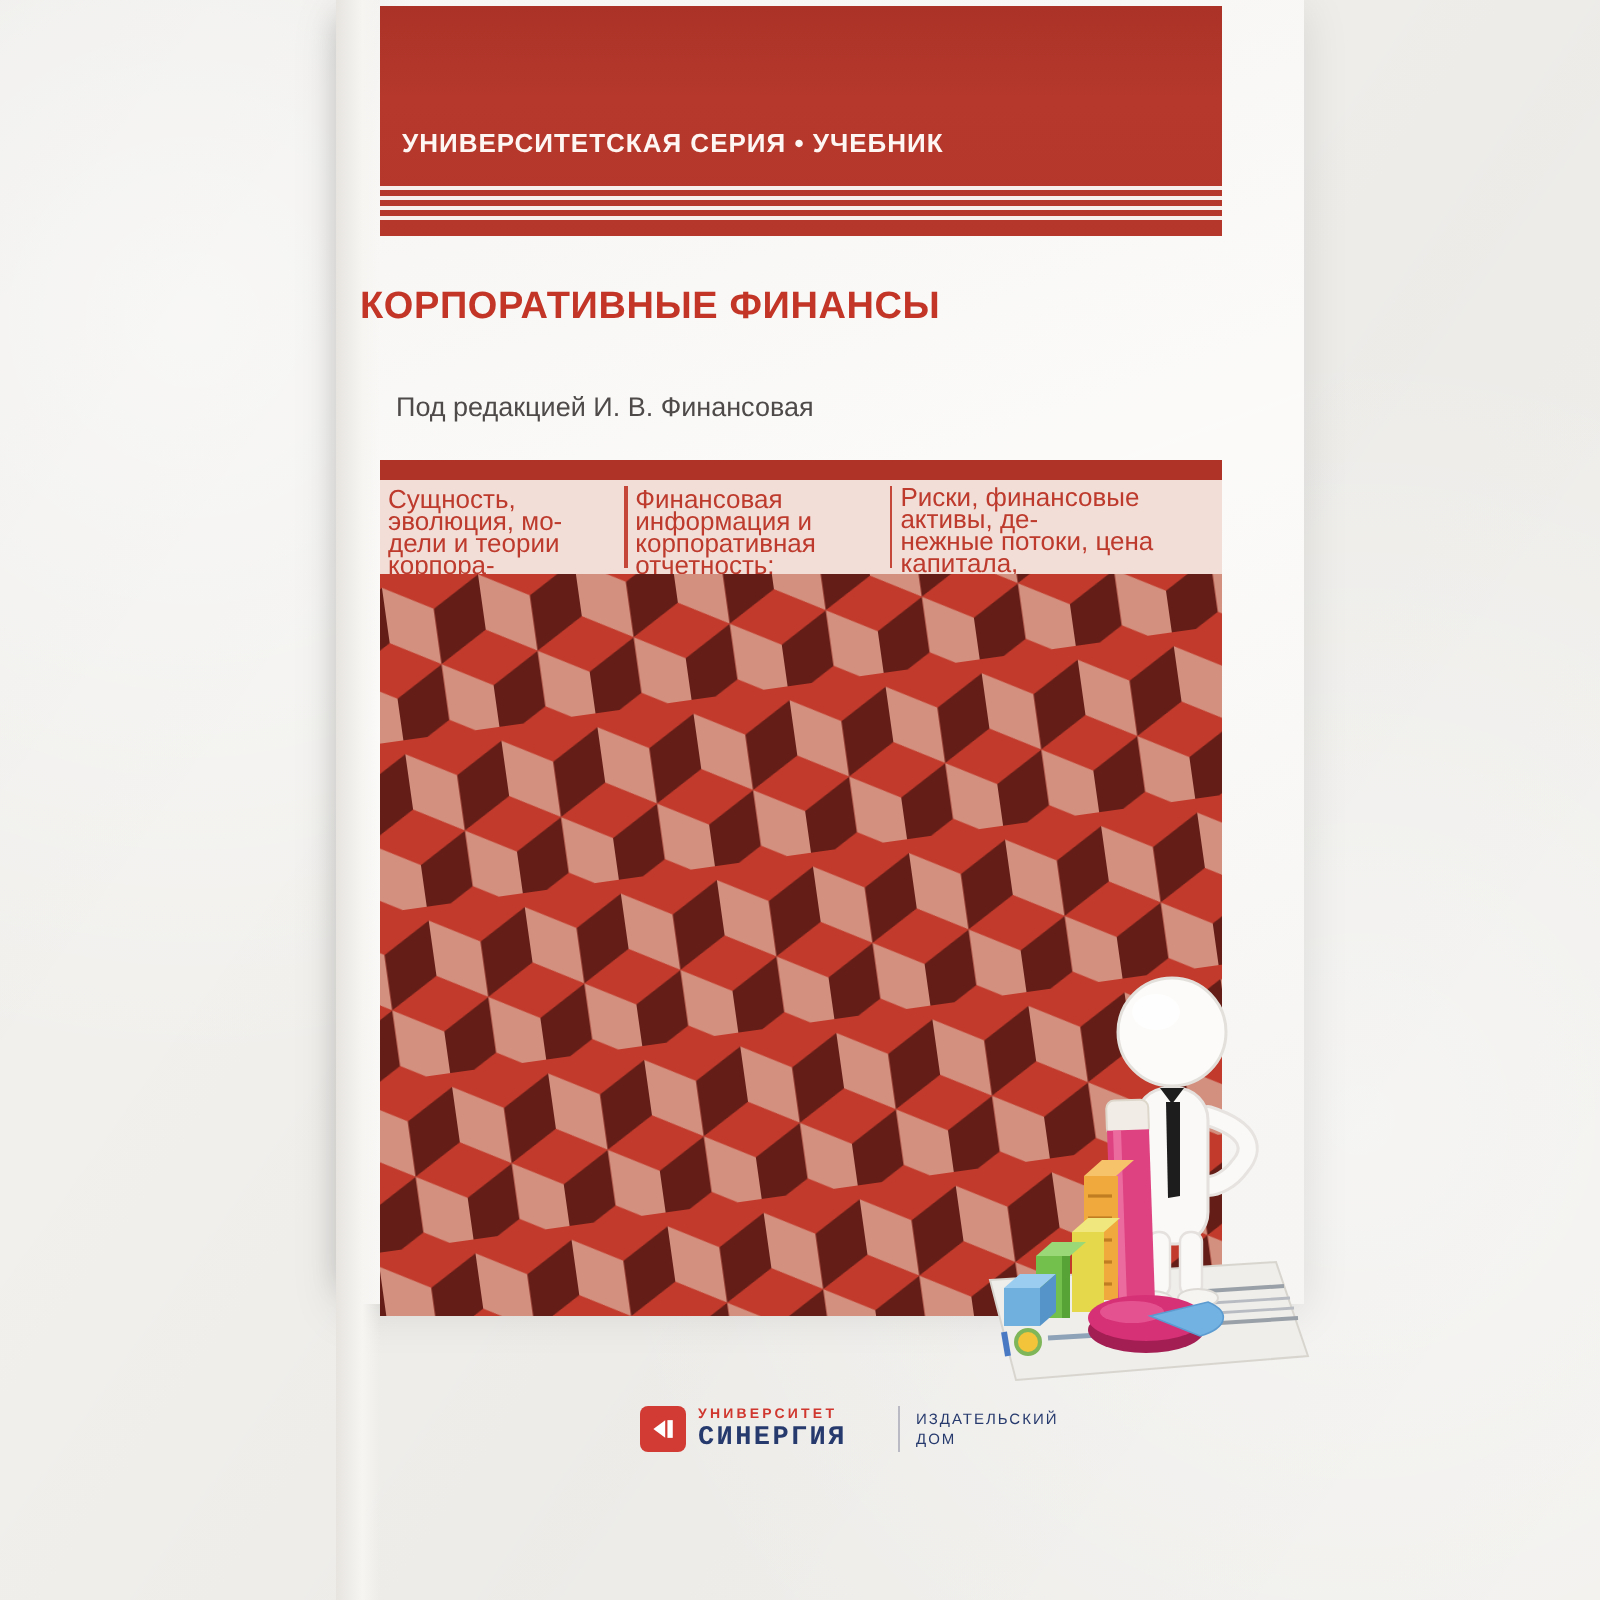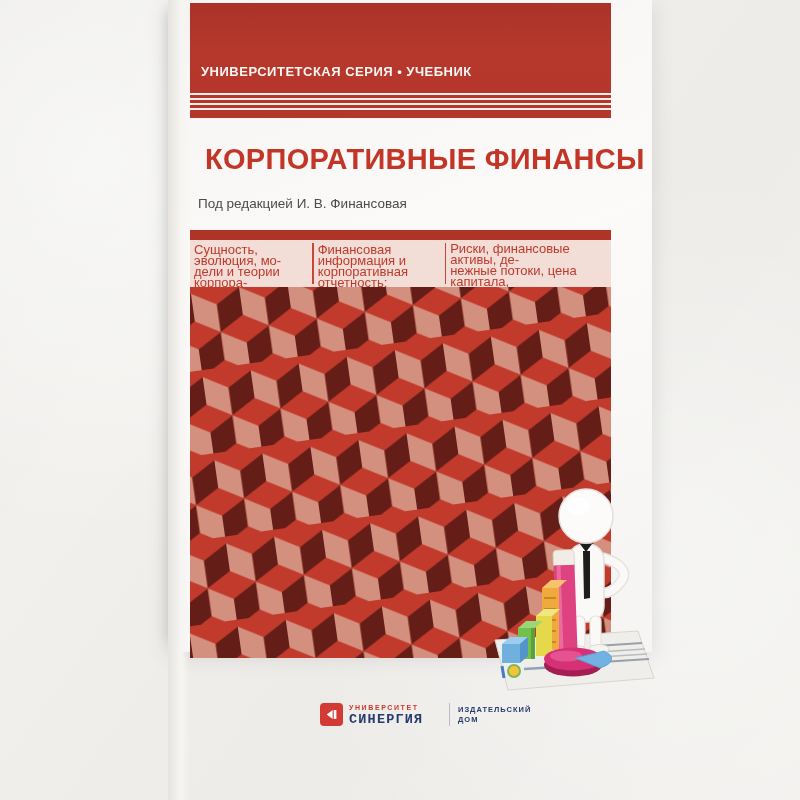--- a/index.html
+++ b/index.html
@@ -36,22 +36,22 @@
   .series-label{
     position:absolute;left:11px;top:61px;
     color:#fdf6f3;font-size:13px;font-weight:bold;letter-spacing:.5px;
   }
   .stripes{
     position:absolute;left:0;right:0;bottom:5px;height:20px;
     background:repeating-linear-gradient(to bottom,#f6efec 0 2px, rgba(0,0,0,0) 2px 5px);
   }
   
   .title{
-    position:absolute;left:37px;top:143px;margin:0;
-    color:#c23527;font-size:29px;font-weight:bold;letter-spacing:.3px;
+    position:absolute;left:12px;top:143px;margin:0;
+    color:#c23527;font-size:19px;font-weight:bold;letter-spacing:.3px;
   }
   .subtitle{
     position:absolute;left:30px;top:196px;
     color:#4e4a49;font-size:13.5px;
   }
   
   .topics-bar{
     position:absolute;left:22px;top:230px;width:421px;height:10px;
     background:#b03327;
   }
@@ -74,21 +74,21 @@
   
   .publisher{position:absolute;left:152px;top:703px;display:flex;align-items:flex-start;}
   .logo-square{
     width:23px;height:23px;border-radius:4px;background:#d23b33;
     display:flex;align-items:center;justify-content:center;flex:0 0 auto;
   }
   .univ-text{margin-left:6px;width:96px;}
   .univ-small{color:#d0372e;font-size:7px;font-weight:bold;letter-spacing:1.6px;line-height:9px;}
   .univ-name{color:#273a6e;font-size:13.5px;font-weight:bold;letter-spacing:1.2px;line-height:15px;font-family:Liberation Mono, monospace;}
   .pub-divider{width:1px;height:23px;background:#b9bac4;margin:0 8px 0 4px;}
-  .house-text{color:#273a6e;font-size:7.5px;font-weight:bold;letter-spacing:1px;line-height:9.5px;padding-top:2px;}
+  .house-text{color:#273a6e;font-size:7.5px;font-weight:normal;letter-spacing:1px;line-height:9.5px;padding-top:2px;}
 </style>
 </head>
 <body>
 
 <div class="stage">
   <div class="book">
     <div class="left-edge"></div>
 
     <div class="top-band">
       <div class="series-label">УНИВЕРСИТЕТСКАЯ СЕРИЯ • УЧЕБНИК</div>

